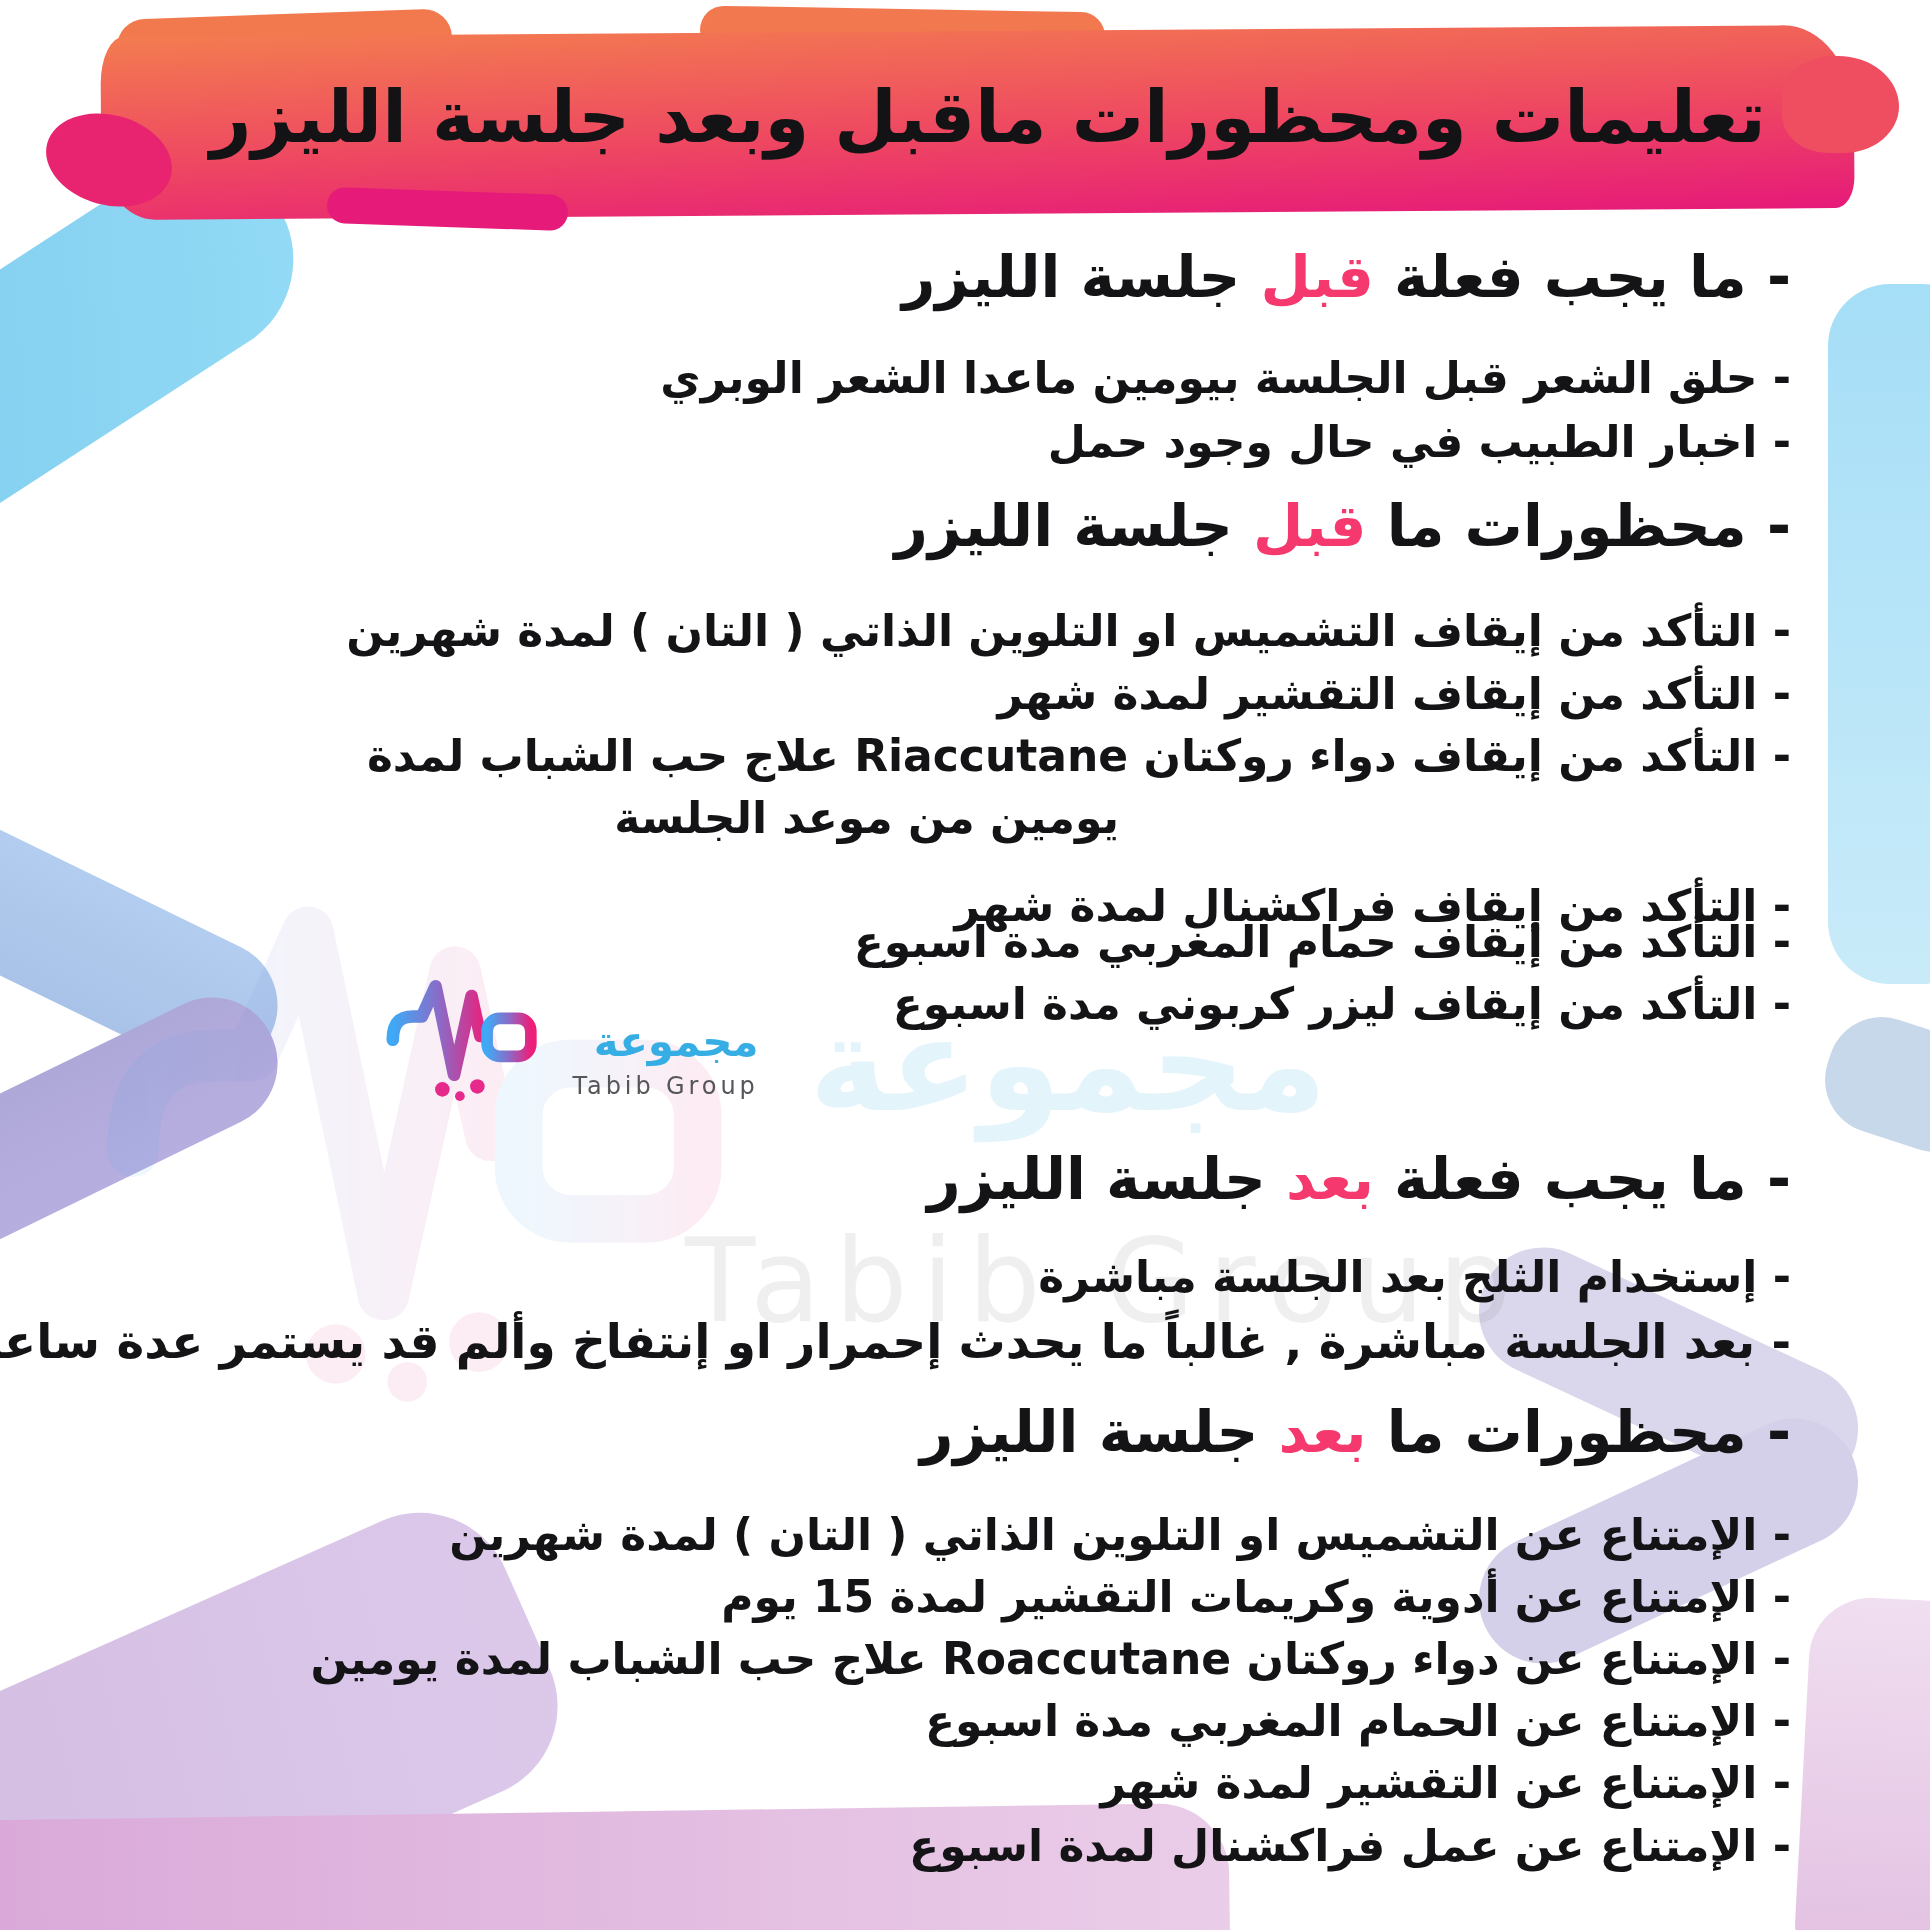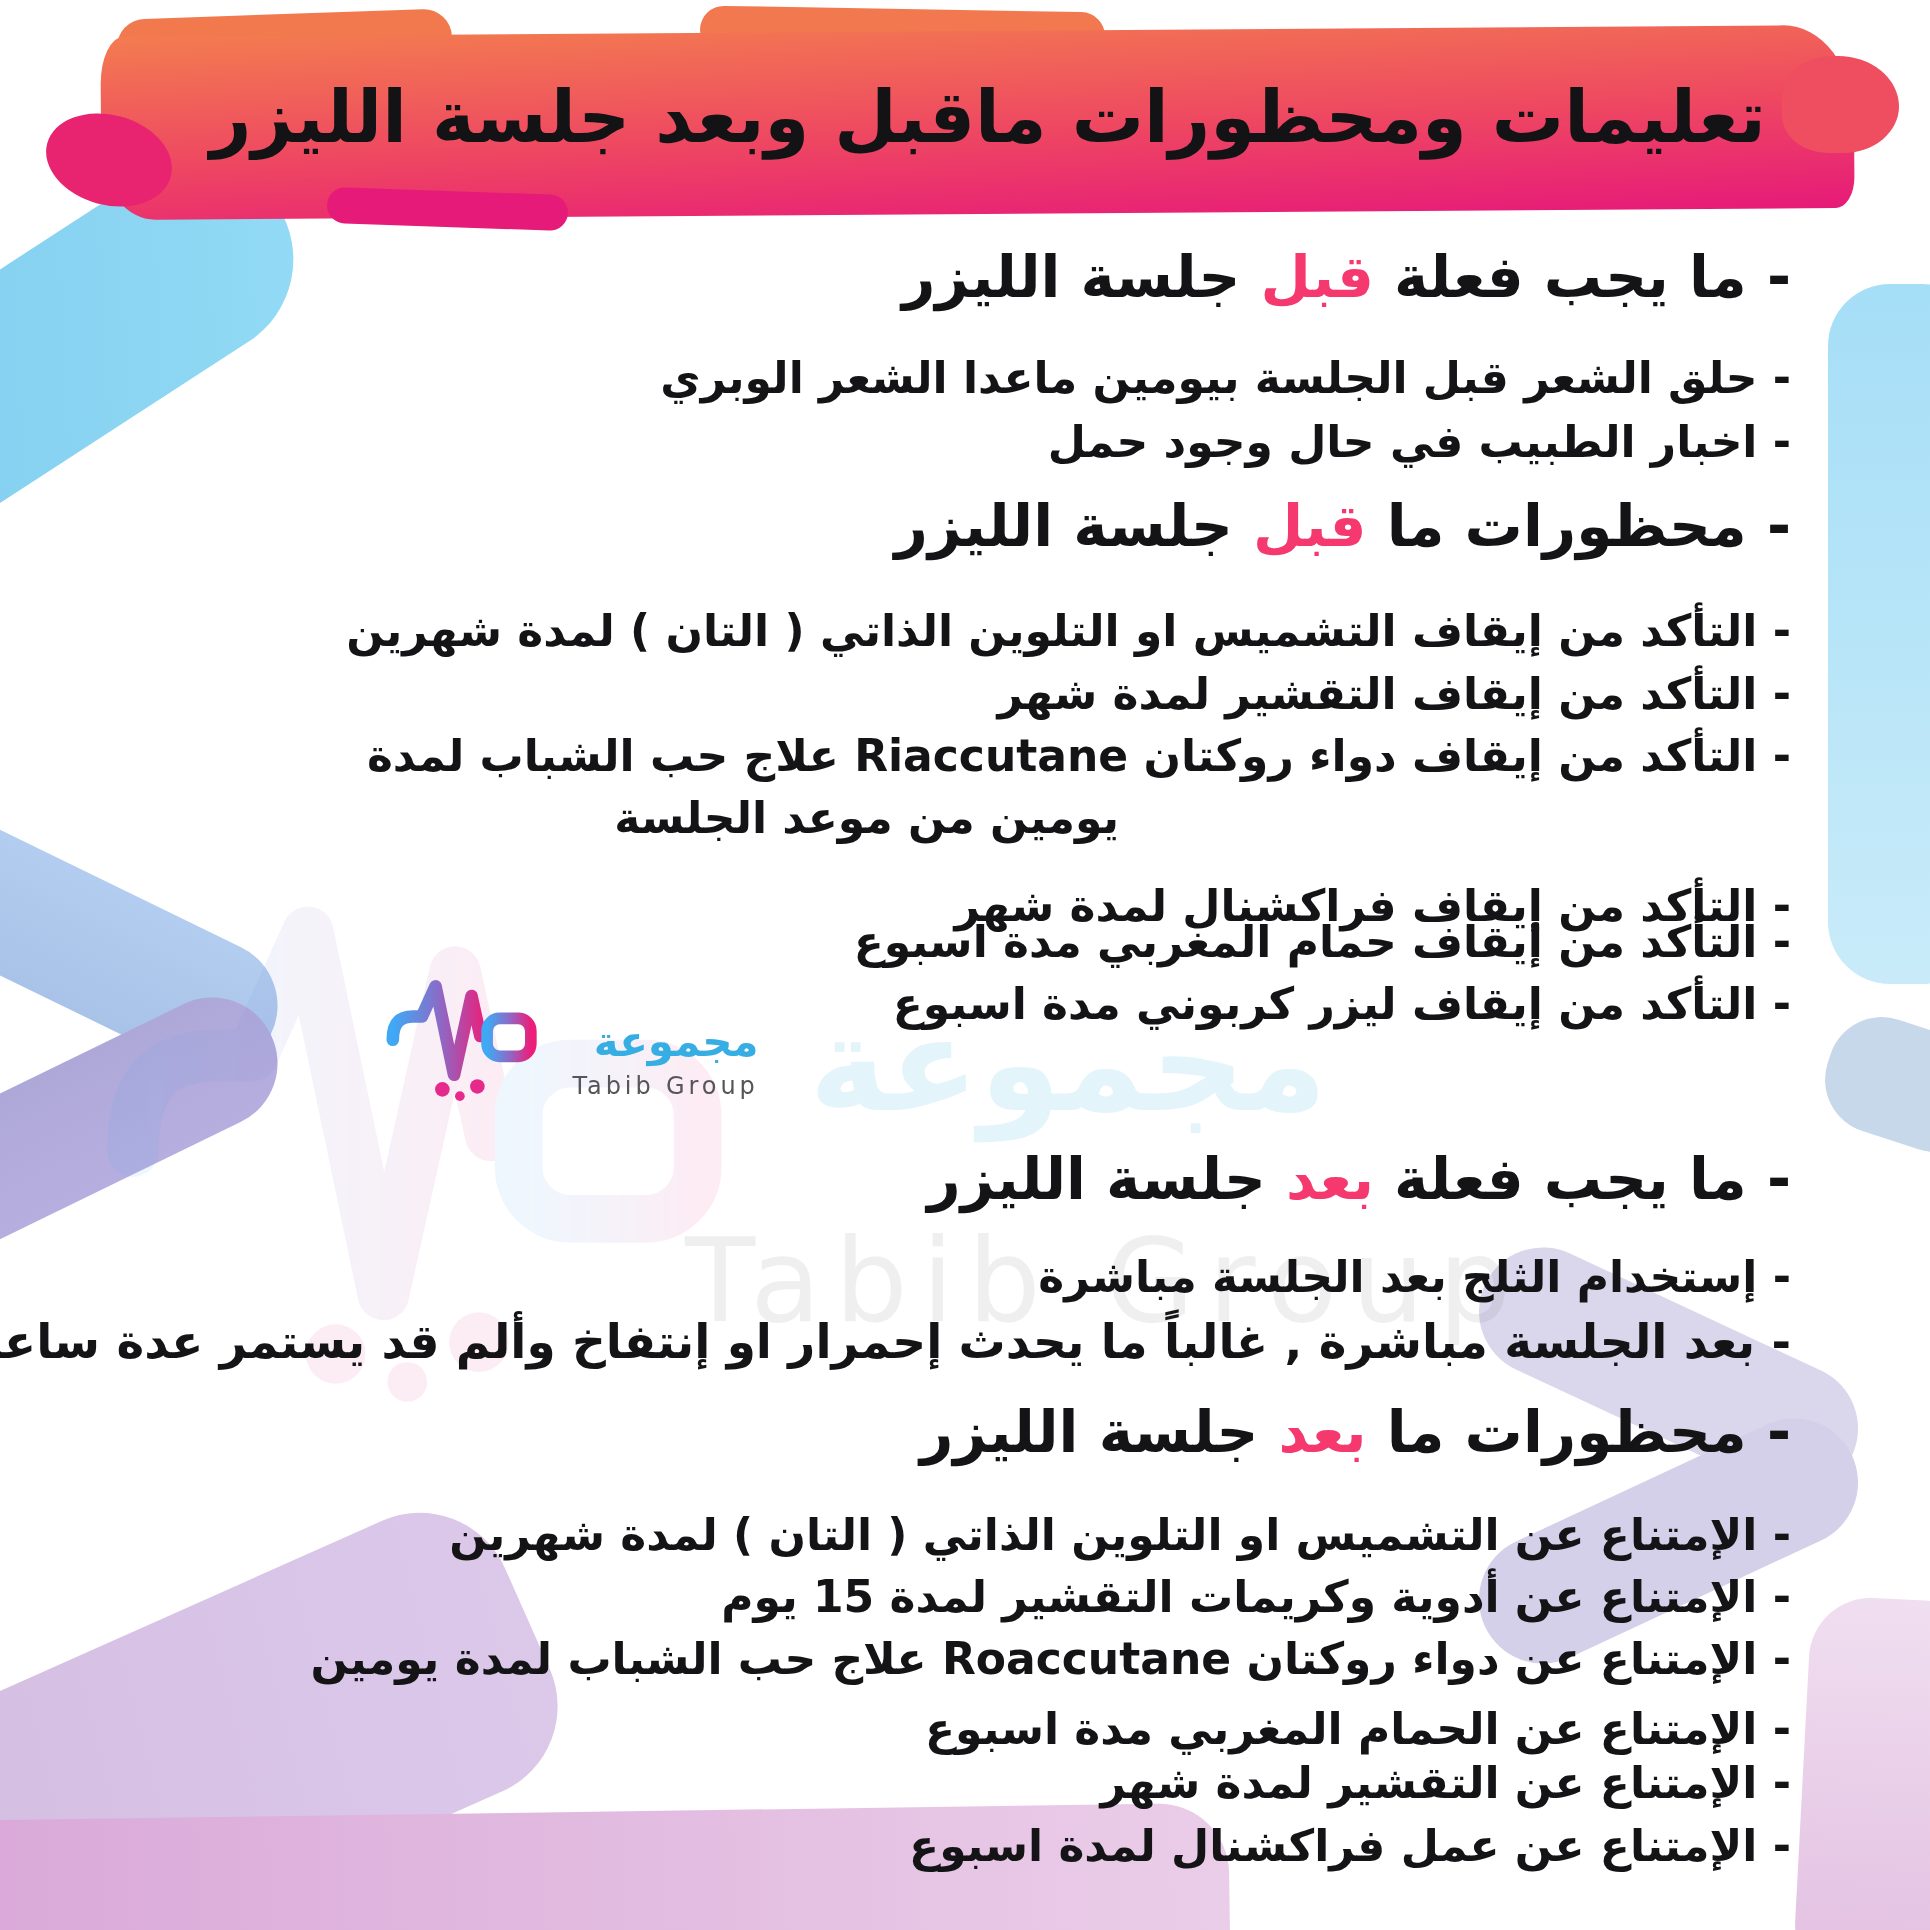--- a/index.html
+++ b/index.html
@@ -55,21 +55,21 @@
   .row{position:absolute;z-index:4;direction:rtl;white-space:nowrap;right:139px;
        font-weight:bold;color:#141417;line-height:1;}
   .heading{font-size:58px;}
   .bullet{font-size:44px;}
   .hl{color:#F5396E;}
   .r-h1{top:248px;} .r-b1{top:356px;} .r-b2{top:420px;}
   .r-h2{top:497px;} .r-b3{top:609px;} .r-b4{top:672px;margin-left:35px;} .r-b5{top:734px;}
   .r-b5c{top:796px;right:811px;} .r-b6{top:884px;margin-left:46px;} .r-b7{top:920px;margin-left:36px;} .r-b8{top:982px;}
   .r-h3{top:1150px;} .r-b9{top:1255px;} .r-b10{top:1318px;font-size:47px;}
   .r-h4{top:1403px;} .r-b11{top:1501px;margin-top:12px;} .r-b12{top:1575px;} .r-b13{top:1637px;}
-  .r-b14{top:1699px;margin-top:8px;} .r-b15{top:1761px;} .r-b16{top:1824px;}
+  .r-b14{top:1699px;} .r-b15{top:1761px;} .r-b16{top:1824px;}
 </style>
 </head>
 <body>
 
 <div class="canvas">
 
   <div class="shape topleft-pill"></div>
   <div class="shape right-bar"></div>
   <div class="shape right-blob"></div>
   <div class="arm arm-a"></div>

